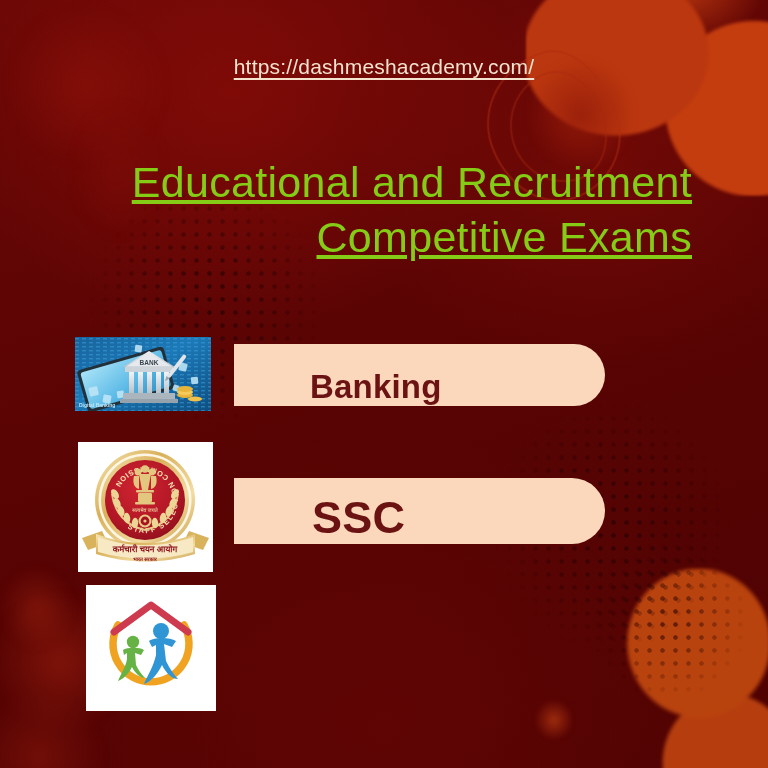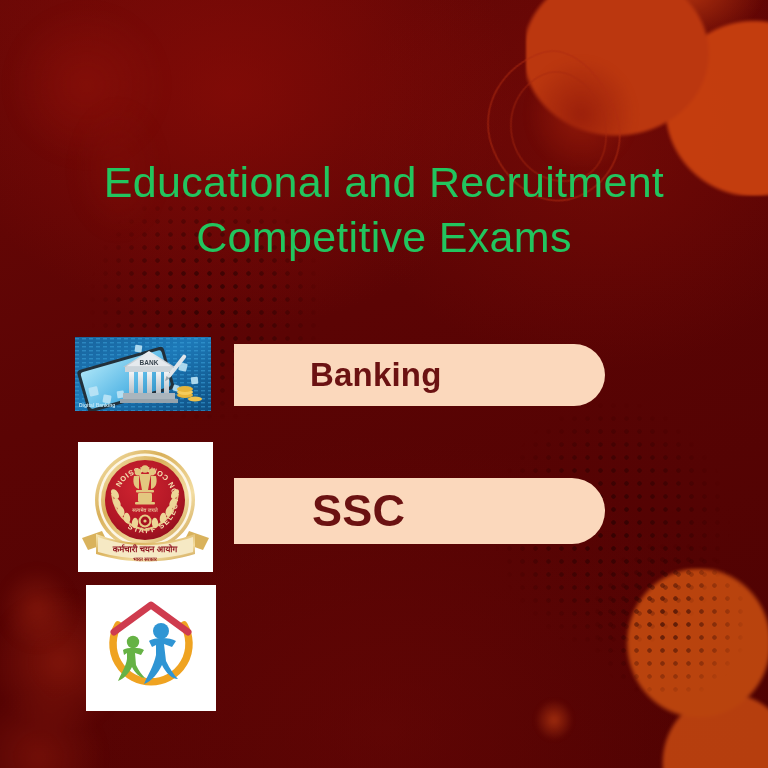--- a/index.html
+++ b/index.html
@@ -137,40 +137,41 @@
     letter-spacing:.2px;
     color:#f4e3cf;
     text-decoration:underline;
     text-underline-offset:4px;
     text-decoration-thickness:1.6px;
     font-weight:400;
   }
 
   #headline{
     position:absolute; top:155px; left:76px; width:616px;
-    text-align:center;
-    color:#22c55e;
+    text-align:right;
+    color:#84cc16;
     font-size:43px;
     line-height:1.28;
     font-weight:400;
     letter-spacing:.3px;
+    text-decoration:underline;
   }
   .thumb{
     position:absolute;
     background:#ffffff;
     overflow:hidden;
   }
   .thumb svg{ display:block; width:100%; height:100%; }
 
   .pill{
     position:absolute;
     background:#fbd8bc;
     border-radius:0 40px 40px 0;
     display:flex;
-    align-items:center;
+    align-items:flex-end;
     color:#6b1212;
     font-weight:700;
     letter-spacing:.2px;
   }
   .pill span{ display:block; }
 
   
   #thumb-banking{ left:75px; top:337px; width:136px; height:74px; }
   #pill-banking { left:234px; top:344px; width:371px; height:62px; font-size:33px; }
   #pill-banking span{ margin-left:76px; }
@@ -200,20 +201,21 @@
   <div class="bg-layer blob-br"></div>
   <div class="bg-layer blob-br-small"></div>
   <div class="bg-layer blob-bl"></div>
   <div class="bg-layer blob-bl2"></div>
   <div class="bg-layer halftone halftone-1"></div>
   <div class="bg-layer halftone halftone-2"></div>
   <div class="bg-layer halftone halftone-3"></div>
 
   <div class="content">
 
+    <div id="site-url">https://dashmeshacademy.com/</div>
 
     <h1 id="headline">Educational and Recruitment Competitive Exams</h1>
 
     <div class="thumb" id="thumb-banking">
       <svg viewBox="0 0 136 74" preserveAspectRatio="none">
         <defs>
           <linearGradient id="bgBlue" x1="0" y1="0" x2="1" y2="1">
             <stop offset="0%" stop-color="#18639c"></stop>
             <stop offset="45%" stop-color="#1d79b8"></stop>
             <stop offset="100%" stop-color="#0e4f82"></stop>

